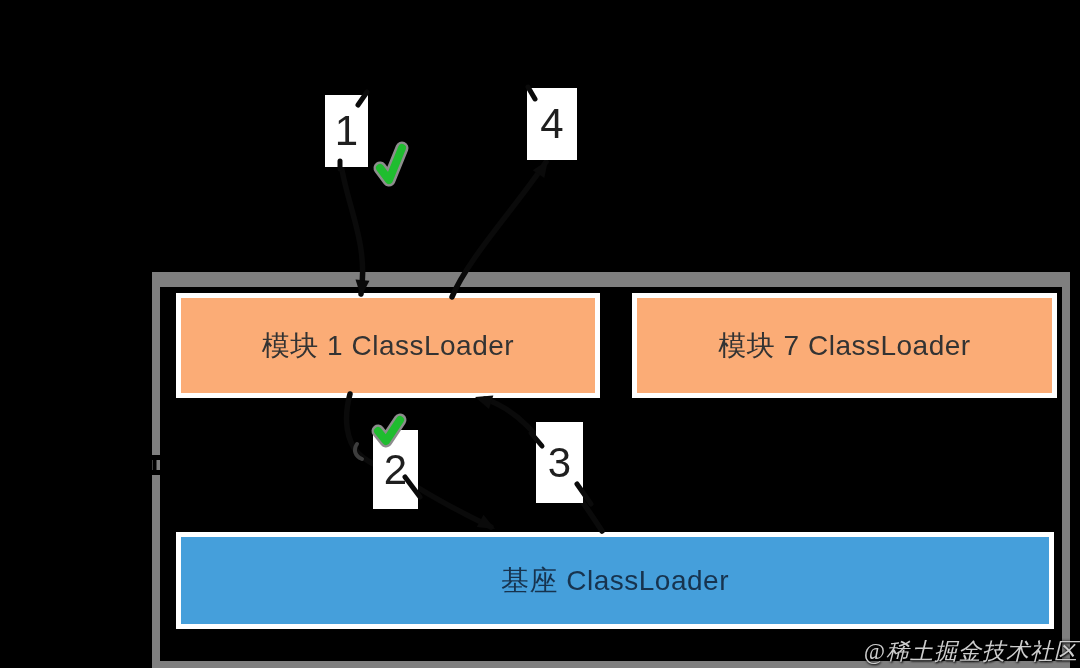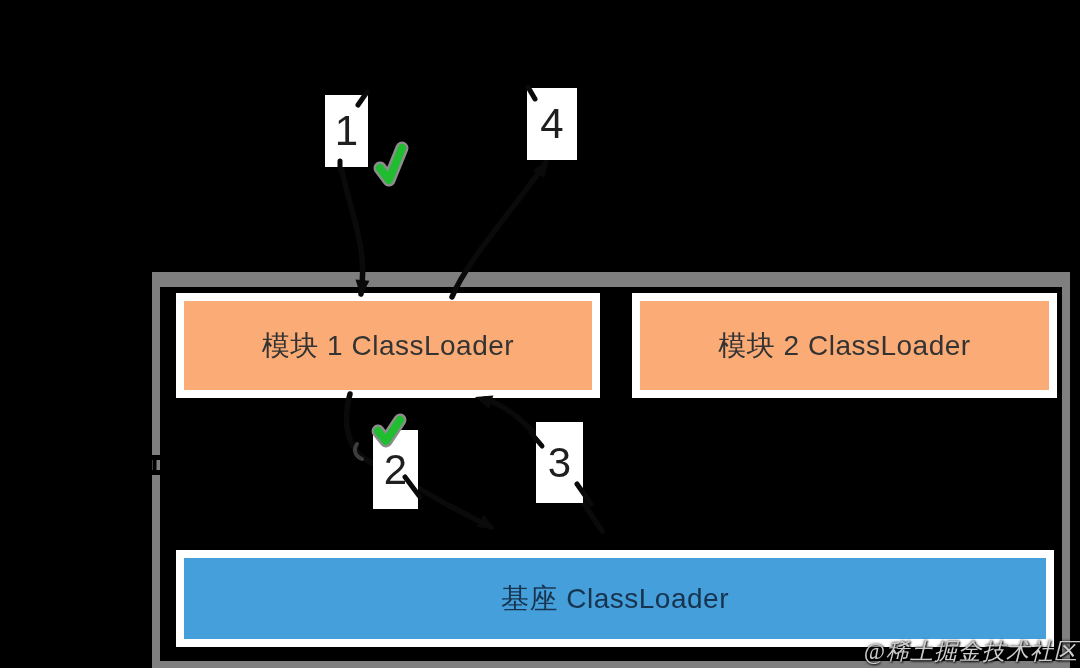--- a/index.html
+++ b/index.html
@@ -12,28 +12,28 @@
   .container-frame{
     position:absolute;left:152px;top:272px;width:918px;height:396px;
     box-sizing:border-box;
     border-style:solid;border-color:#7f7f7f;
     border-width:15px 8px 7px 8px;
     background:transparent;
   }
   
   .cl-box{
     position:absolute;box-sizing:border-box;
-    border:8px solid #ffffff;
+    border:5px solid #ffffff;
     display:flex;align-items:center;justify-content:center;
     font-size:28px;letter-spacing:0.5px;
   }
   .module-box{background:#fbac76;color:#333333;}
   #module1-box{left:176px;top:293px;width:424px;height:105px;}
   #module2-box{left:632px;top:293px;width:425px;height:105px;}
-  #base-box{background:#459fdb;color:#17334e;left:176px;top:550px;width:878px;height:97px;}
+  #base-box{background:#459fdb;color:#17334e;left:176px;top:532px;width:878px;height:97px;}
   
   .step-box{
     position:absolute;background:#ffffff;
     display:flex;align-items:center;justify-content:center;
     color:#1f1f1f;font-size:42px;z-index:6;
   }
   #step1-box{left:325px;top:95px;width:43px;height:72px;}
   #step4-box{left:527px;top:88px;width:50px;height:72px;}
   #step2-box{left:373px;top:430px;width:45px;height:79px;}
   #step3-box{left:536px;top:422px;width:47px;height:81px;}
@@ -63,21 +63,21 @@
       <path d="M 452,297 C 467,260 515,208 546,162"></path>
       <path d="M 350,394 C 343,420 347,441 358,453 C 369,465 388,469 404,479 C 432,497 462,513 491,527"></path>
       <path d="M 602,531 C 585,505 570,484 556,462 C 540,438 518,410 485,399"></path>
     </g>
   </svg>
 
   <div id="module1-box" class="cl-box module-box">
     <span>模块 1 ClassLoader</span>
   </div>
   <div id="module2-box" class="cl-box module-box">
-    <span>模块 2 ClassLoader</span>
+    <span>模块 7 ClassLoader</span>
   </div>
   <div id="base-box" class="cl-box">
     <span>基座 ClassLoader</span>
   </div>
 
   <div id="step1-box" class="step-box">
     <span>1</span>
   </div>
   <div id="step4-box" class="step-box">
     <span>4</span>

